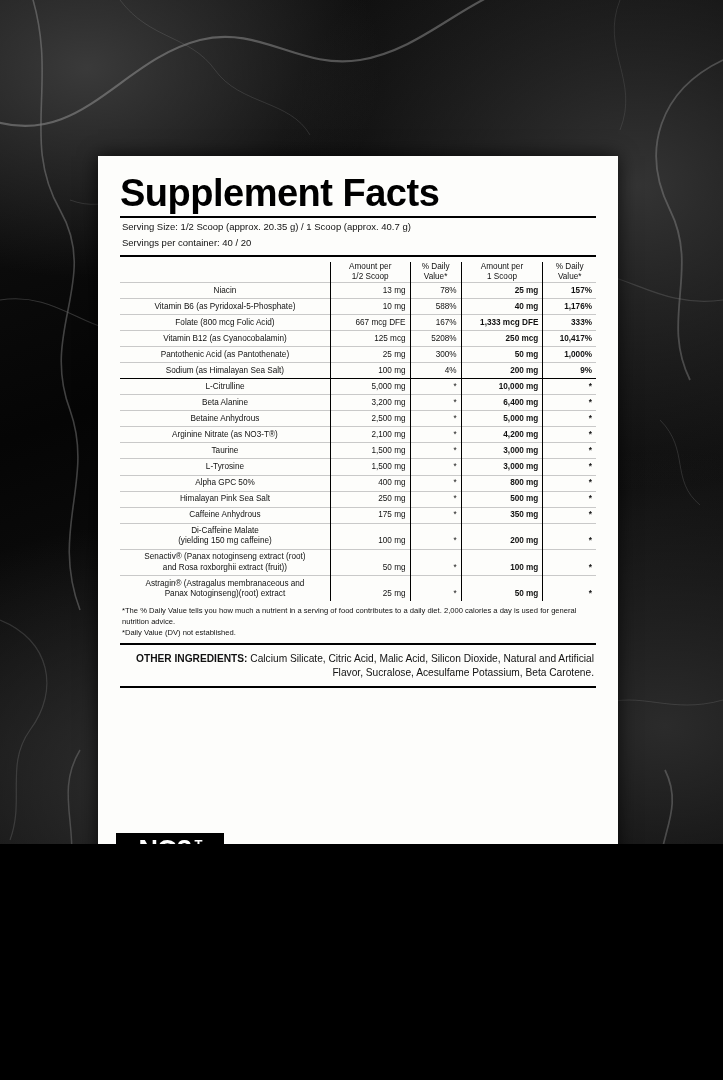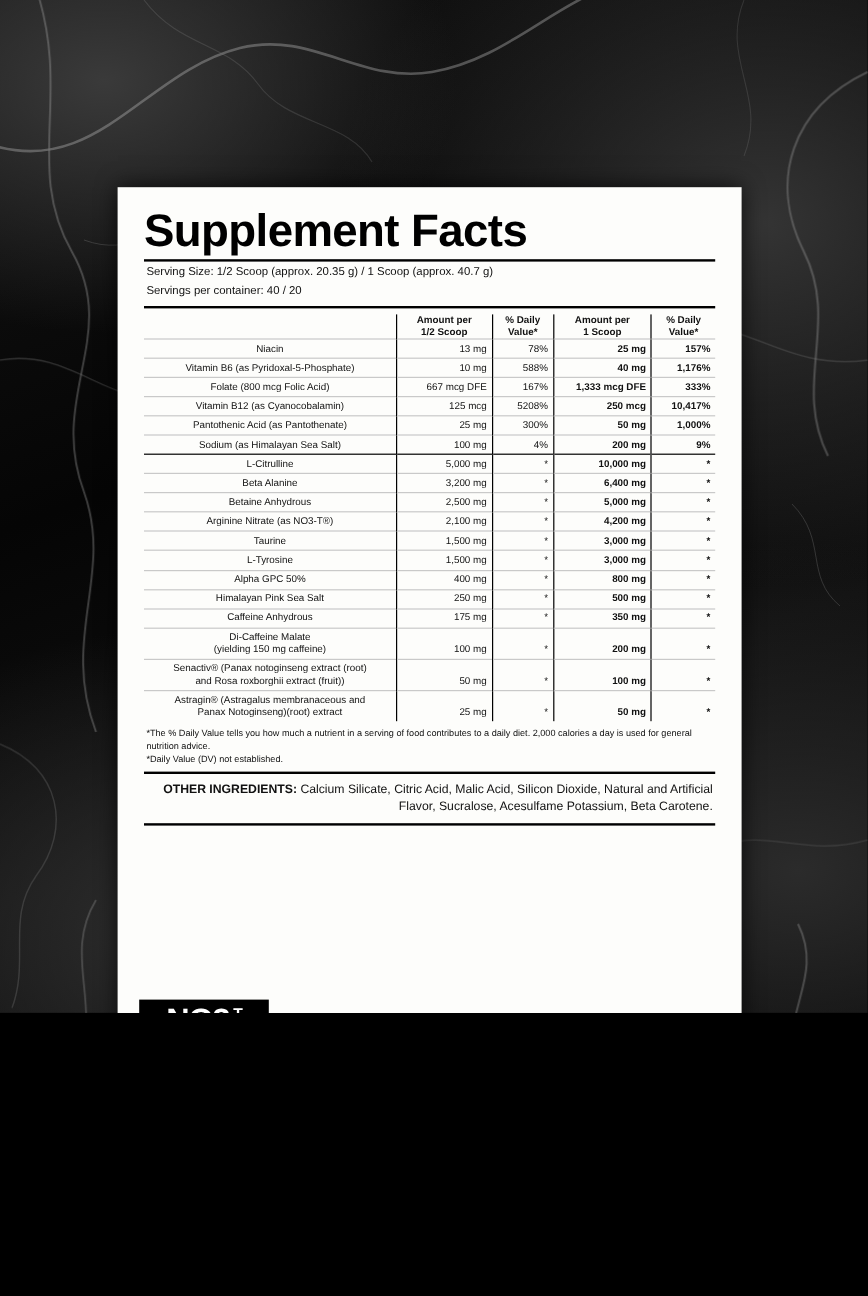--- a/index.html
+++ b/index.html
@@ -74,21 +74,21 @@
     font-size: 8.2px;
     color: #111;
   }
   table.facts td, table.facts th {
     padding: 0;
     vertical-align: bottom;
   }
 
   .hdr-row th {
     font-size: 8.2px;
-    font-weight: bold;
+    font-weight: normal;
     text-align: center;
     padding: 3px 2px 3px 2px;
     line-height: 1.25;
     vertical-align: bottom;
   }
   .hdr-row th.blank { border: none; }
 
   .col-name  { width: 206px; text-align: left; padding-left: 2px !important; }
   .col-amt1  { width: 78px;  text-align: right; }
   .col-dv1   { width: 50px;  text-align: right; }

